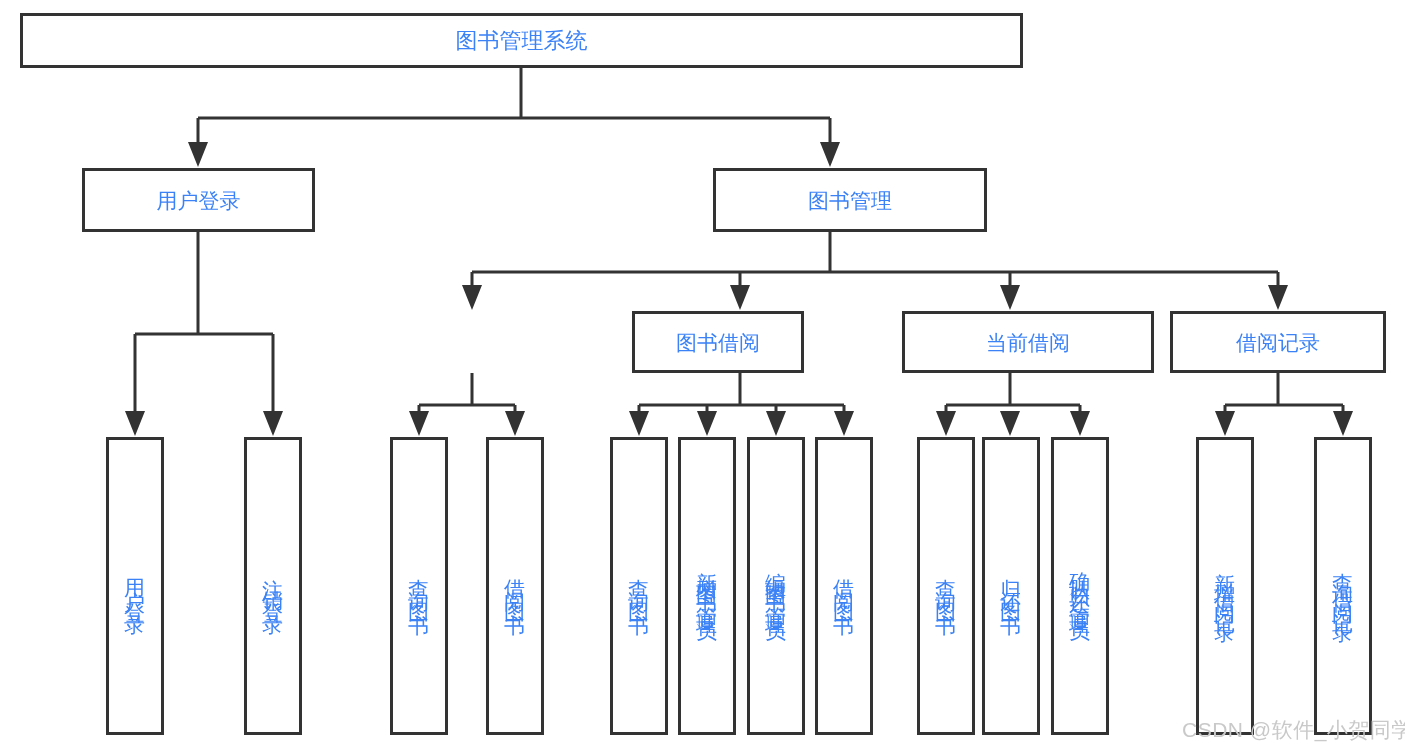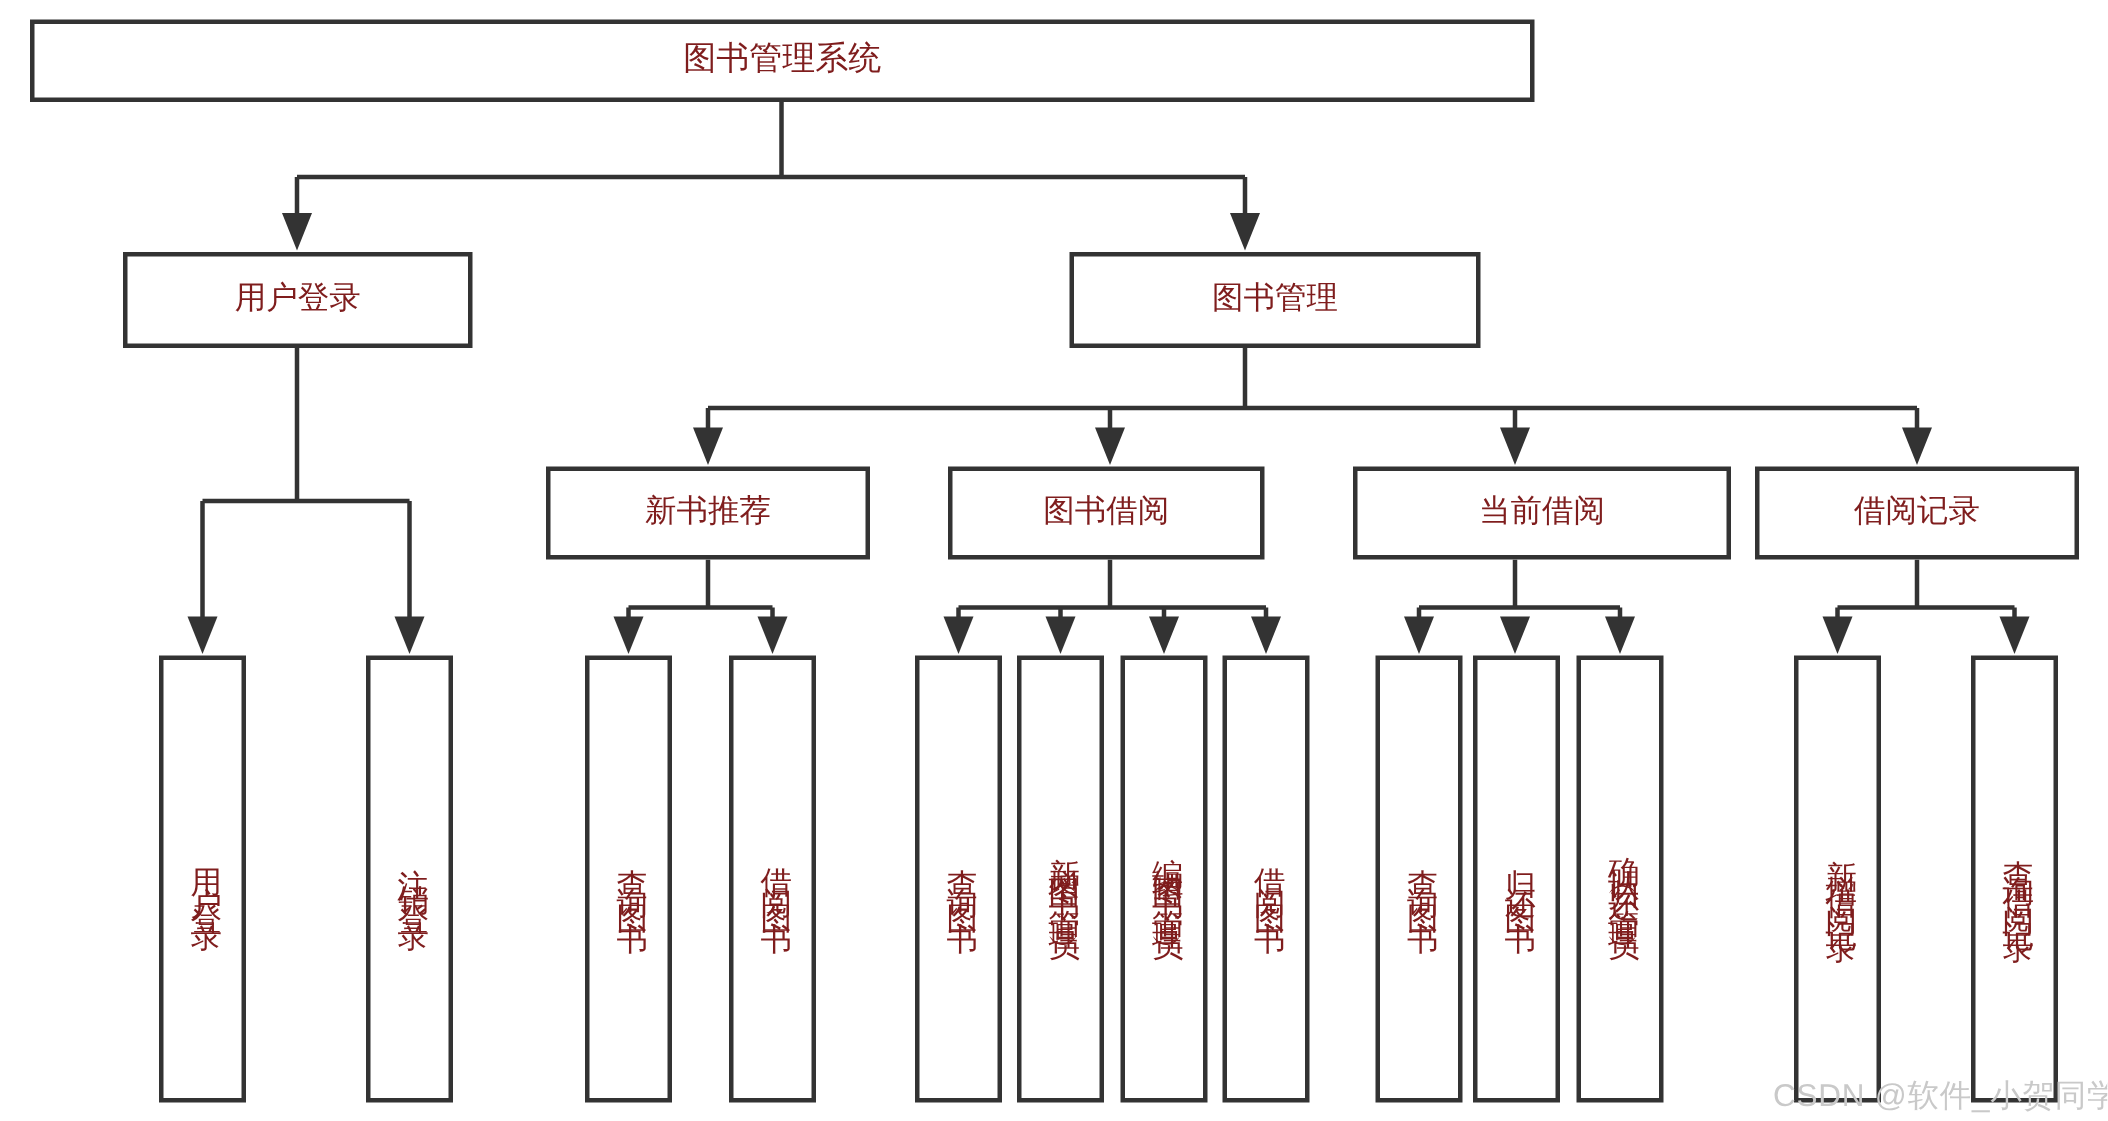--- a/index.html
+++ b/index.html
@@ -19,29 +19,28 @@
     position: absolute;
     left: 0;
     top: 0;
     z-index: 1;
   }
   .node {
     position: absolute;
     box-sizing: border-box;
     border: 3px solid #333333;
     background: #ffffff;
-    color: #7f1d1d;
+    color: #3b82f6;
     display: flex;
     align-items: center;
     justify-content: center;
     font-size: 21px;
     z-index: 2;
     text-align: center;
     line-height: 1;
-    font-family: Liberation Mono, monospace;
   }
   .node.root {
     font-size: 22px;
   }
   .vnode {
     writing-mode: vertical-rl;
     text-orientation: mixed;
   }
   .vs-short  { letter-spacing: 12px; }
   .vs-medium { letter-spacing: 10px; }
@@ -92,22 +91,21 @@
       <polygon points="1215,411 1235,411 1225,436"></polygon>
       <polygon points="1333,411 1353,411 1343,436"></polygon>
     </g>
   </svg>
 
   <div class="node root" style="left:20px; top:13px; width:1003px; height:55px;">图书管理系统</div>
 
   <div class="node" style="left:82px; top:168px; width:233px; height:64px;">用户登录</div>
   <div class="node" style="left:713px; top:168px; width:274px; height:64px;">图书管理</div>
 
-  <div class="node" style="left:364px; top:311px; width:216px; height:62px;">新书推荐</div>
-  <div class="node" style="left:632px; top:311px; width:211px; height:62px;">图书借阅</div>
+  <div class="node" style="left:632px; top:311px; width:172px; height:62px;">图书借阅</div>
   <div class="node" style="left:902px; top:311px; width:252px; height:62px;">当前借阅</div>
   <div class="node" style="left:1170px; top:311px; width:216px; height:62px;text-align:right;">借阅记录</div>
 
   <div class="node vnode vs-short" style="left:106px; top:437px; width:58px; height:298px;">用户登录</div>
   <div class="node vnode vs-short" style="left:244px; top:437px; width:58px; height:298px;">注销登录</div>
 
   <div class="node vnode vs-short" style="left:390px; top:437px; width:58px; height:298px;">查询图书</div>
   <div class="node vnode vs-short" style="left:486px; top:437px; width:58px; height:298px;">借阅图书</div>
 
   <div class="node vnode vs-short" style="left:610px; top:437px; width:58px; height:298px;">查询图书</div>

